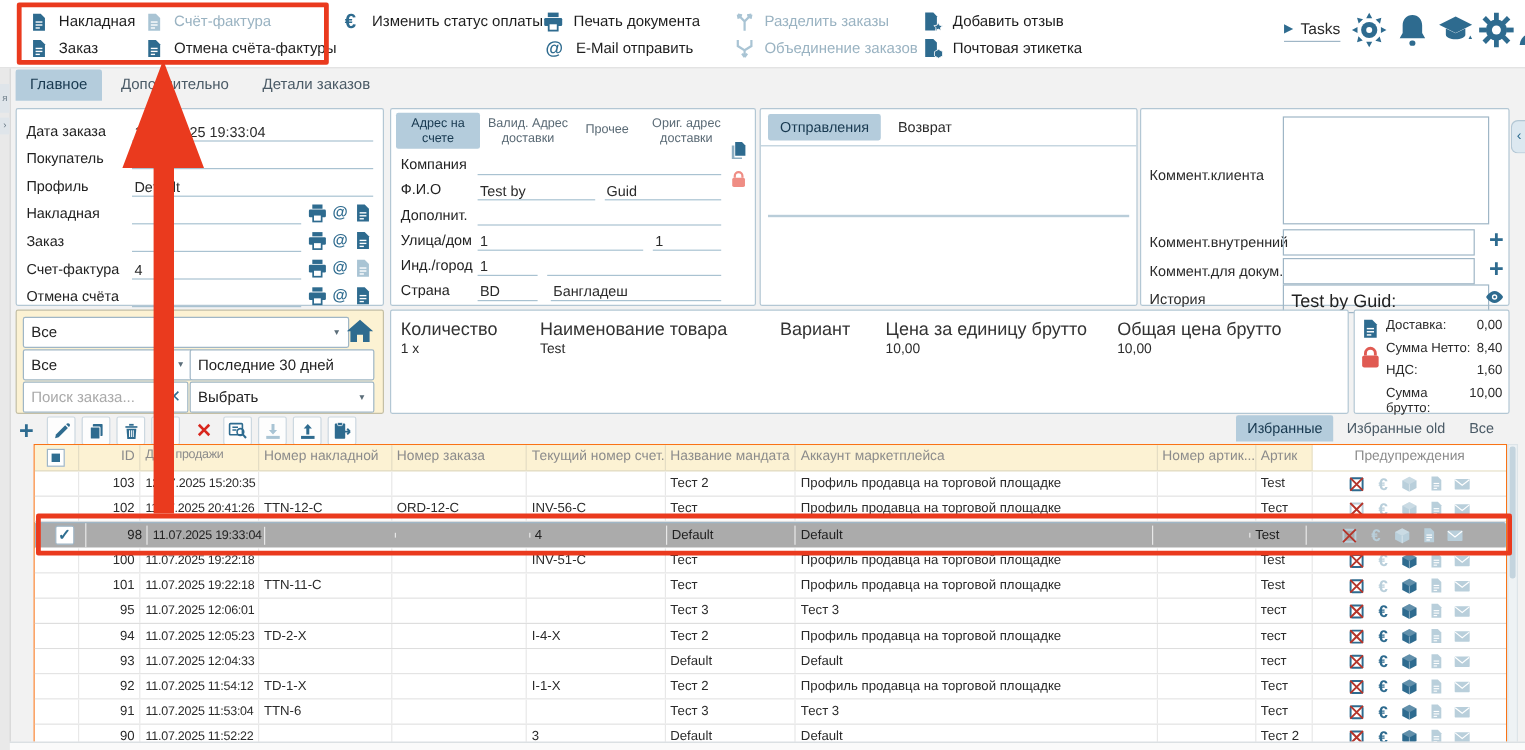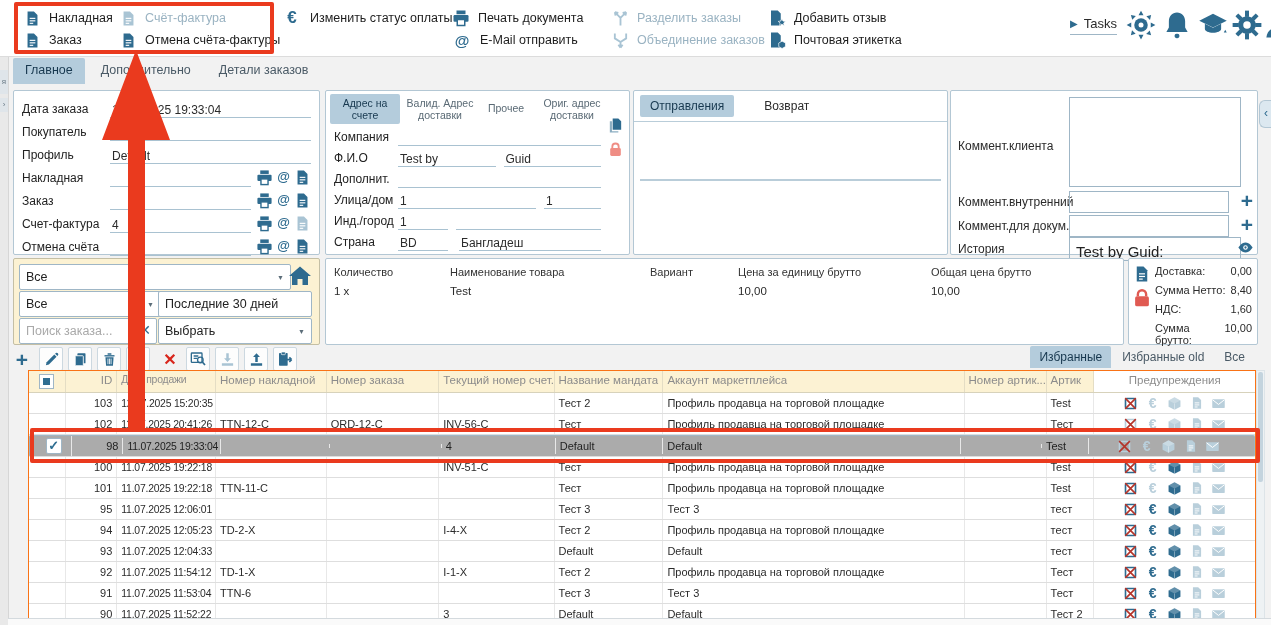--- a/index.html
+++ b/index.html
@@ -32,21 +32,21 @@
   
   .atabs{display:flex;font-size:10.5px;text-align:center;color:#5a6a75;line-height:1.15;padding:3px 4px 0}
   .atab{padding:3px 4px;border-radius:2px}
   .atab.act{background:#b4ccdc;color:#17384f}
   
   .fpanel{position:absolute;left:13px;top:258px;width:305px;height:85px;background:#fcf2d3;border:1px solid #c4bfa5;border-radius:2px}
   .sel{background:#fff;border:1px solid #9fb6c6;border-radius:2px;height:24px;display:flex;align-items:center;padding:0 6px;font-size:12.5px;justify-content:space-between;color:#222}
   .caret{font-size:7px;color:#5b6d79}
   .phold{color:#a9a9a9}
   
-  .ihead{color:#333;font-size:11px}
+  .ihead{color:#333;font-size:15px}
   
   .gbtn{position:absolute;top:347px;width:22px;height:22px;border:1px solid #ccd8e0;border-radius:2px;display:flex;align-items:center;justify-content:center;background:#fdfdfd}
   .gbtn.noborder{border-color:transparent;background:transparent}
   .gtabs{position:absolute;top:346px;display:flex;gap:2px;font-size:12px}
   .gtab{padding:4px 9px;color:#4a5a66}
   .gtab.act{background:#b4ccdc;color:#17384f;border-radius:2px 2px 0 0}
   
   .tbl{position:absolute;left:28px;top:370px;width:1226px;background:#fff;border:1px solid #f97316}
   .thead{display:flex;height:21px;background:#fcf2d3;color:#8c8c8c;font-size:11.5px;border-bottom:1px solid #d7d2bb}
   .th{padding:3px 4px;border-right:1px solid #e4ddc4;overflow:hidden;white-space:nowrap}
@@ -423,21 +423,21 @@
         </div>
       <div class="frow" style="height:21px">
           <span class="flab" style="width:64px">Страна</span>
           <span class="fval" style="max-width:48px">BD</span>
           <span class="fval" style="margin-left:11px">Бангладеш</span>
         </div>
     </div>
   </div>
 
   <div class="panel" style="left:633px;top:90px;width:313px;height:163px">
-    <div style="display:flex;gap:20px;padding:4px 6px;font-size:12px;border-bottom:1px solid #b9cdd9">
+    <div style="display:flex;gap:4px;padding:4px 6px;font-size:12px;border-bottom:1px solid #b9cdd9">
       <div class="atab act" style="padding:4px 10px">Отправления</div>
       <div class="atab" style="padding:4px 10px">Возврат</div>
     </div>
     <div style="position:absolute;left:6px;right:6px;top:88px;border-top:2px solid #b9cdd9"></div>
   </div>
 
   <div class="panel" style="left:950px;top:90px;width:306px;height:163px">
     <span class="ab" style="left:7px;top:48px;font-size:12px">Коммент.клиента</span>
     <div class="ab" style="left:118px;top:6px;width:170px;height:88px;border:1px solid #9fb6c6"></div>
     <span class="ab" style="left:7px;top:104px;font-size:12px">Коммент.внутренний</span>

